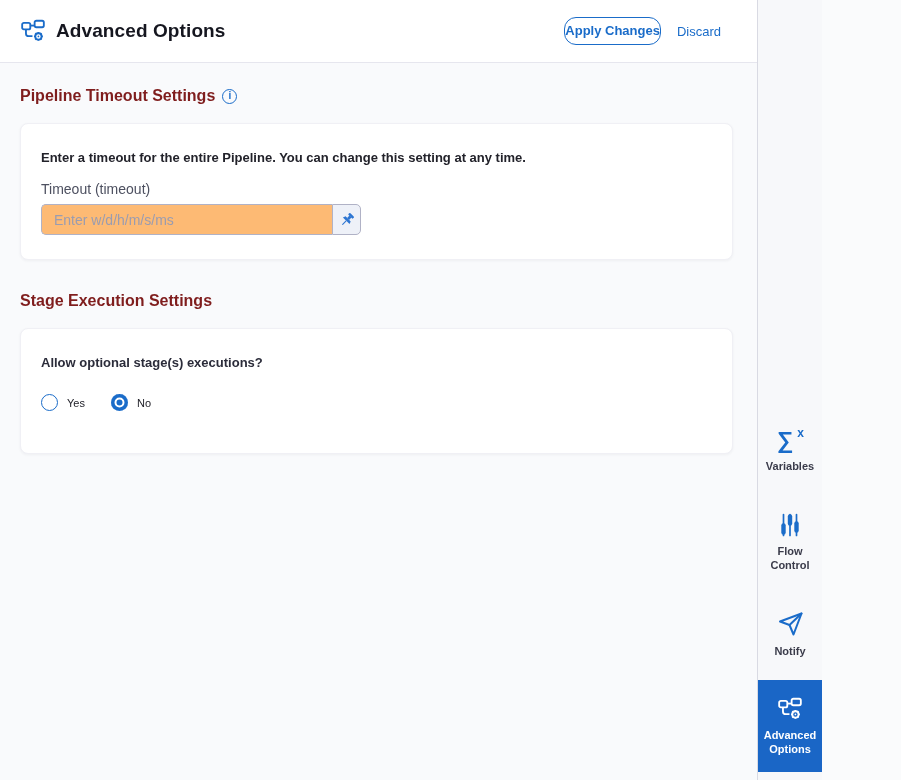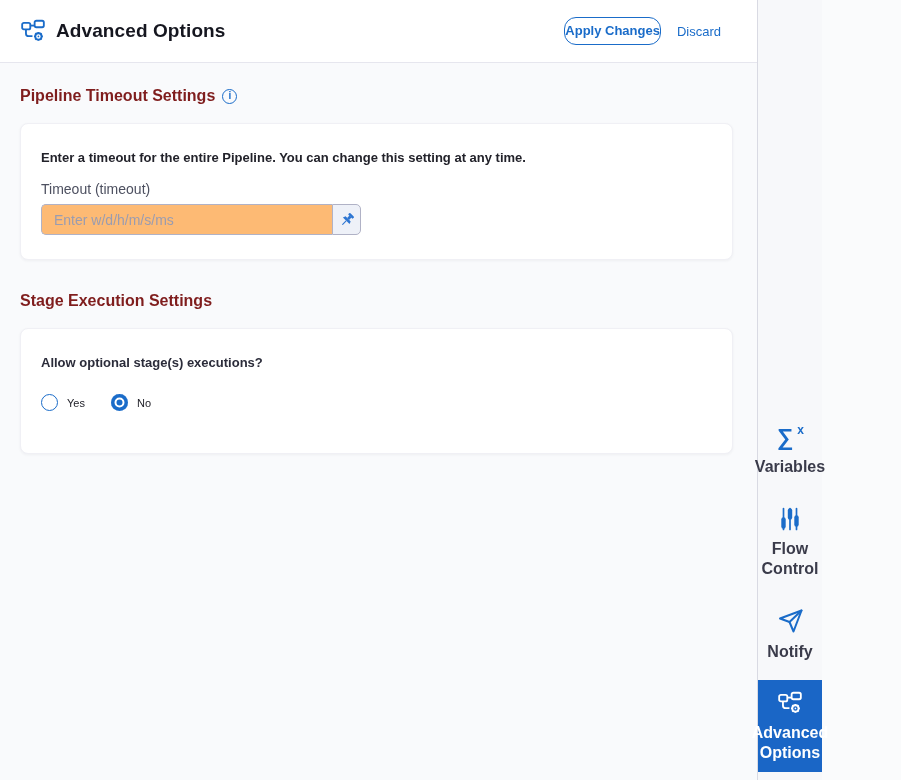--- a/index.html
+++ b/index.html
@@ -79,21 +79,21 @@
   
   .sidebar {
     width: 65px; flex: 0 0 65px; background: #f7f8fa; border-left: 1px solid #d9dae3;
     display: flex; flex-direction: column; justify-content: flex-end; padding-bottom: 8px;
   }
   .side-item {
     height: 92px; display: flex; flex-direction: column; align-items: center;
     justify-content: center; gap: 7px; cursor: pointer; text-align: center;
   }
   .side-label {
-    font-size: 16px; font-weight: 700; color: #3a3b4a; line-height: 1.2; padding: 0 3px;
+    font-size: 11px; font-weight: 700; color: #3a3b4a; line-height: 1.2; padding: 0 3px;
   }
   .side-item.active { background: #1a66c6; }
   .side-item.active .side-label { color: #ffffff; }
 
   .sigma-wrap { position: relative; width: 28px; height: 26px; color: #1a6cc9; }
   .sigma { font-size: 23px; font-weight: 700; line-height: 26px; display: block; text-align: left; padding-left: 1px; }
   .sigma-x { position: absolute; top: -1px; right: 0; font-size: 12px; font-weight: 700; }
 
   svg { display: block; }
 </style>

